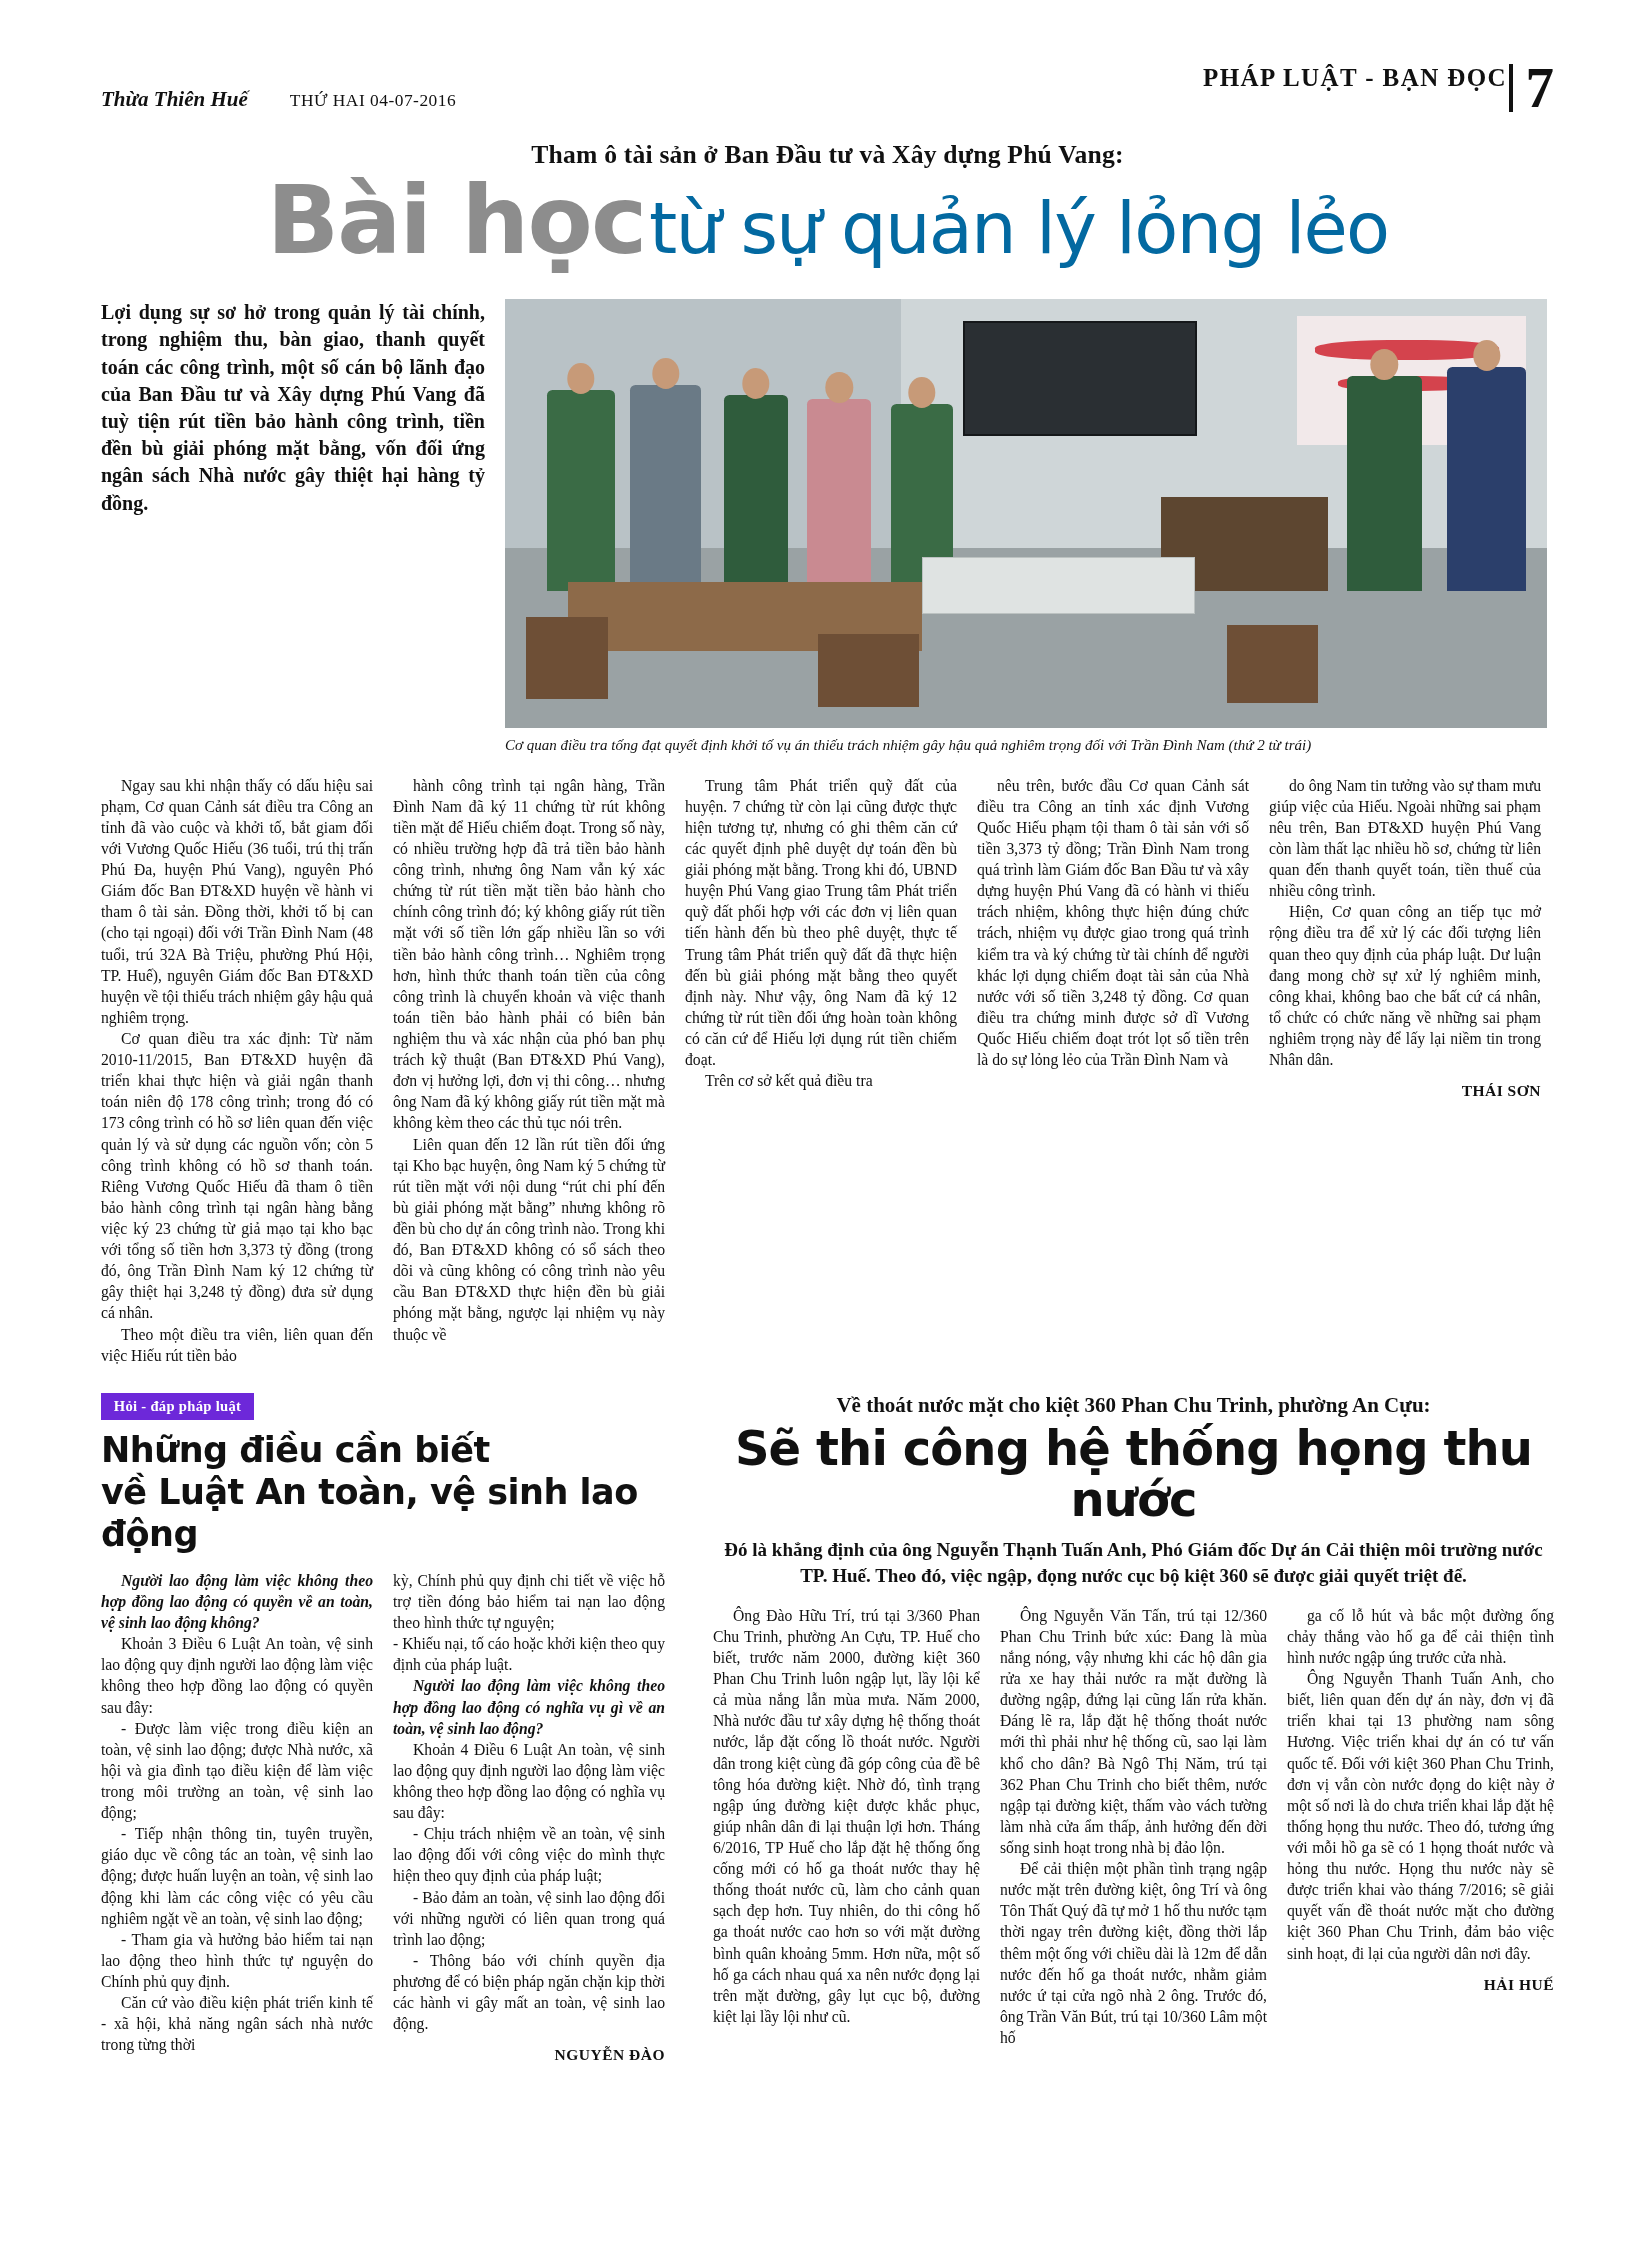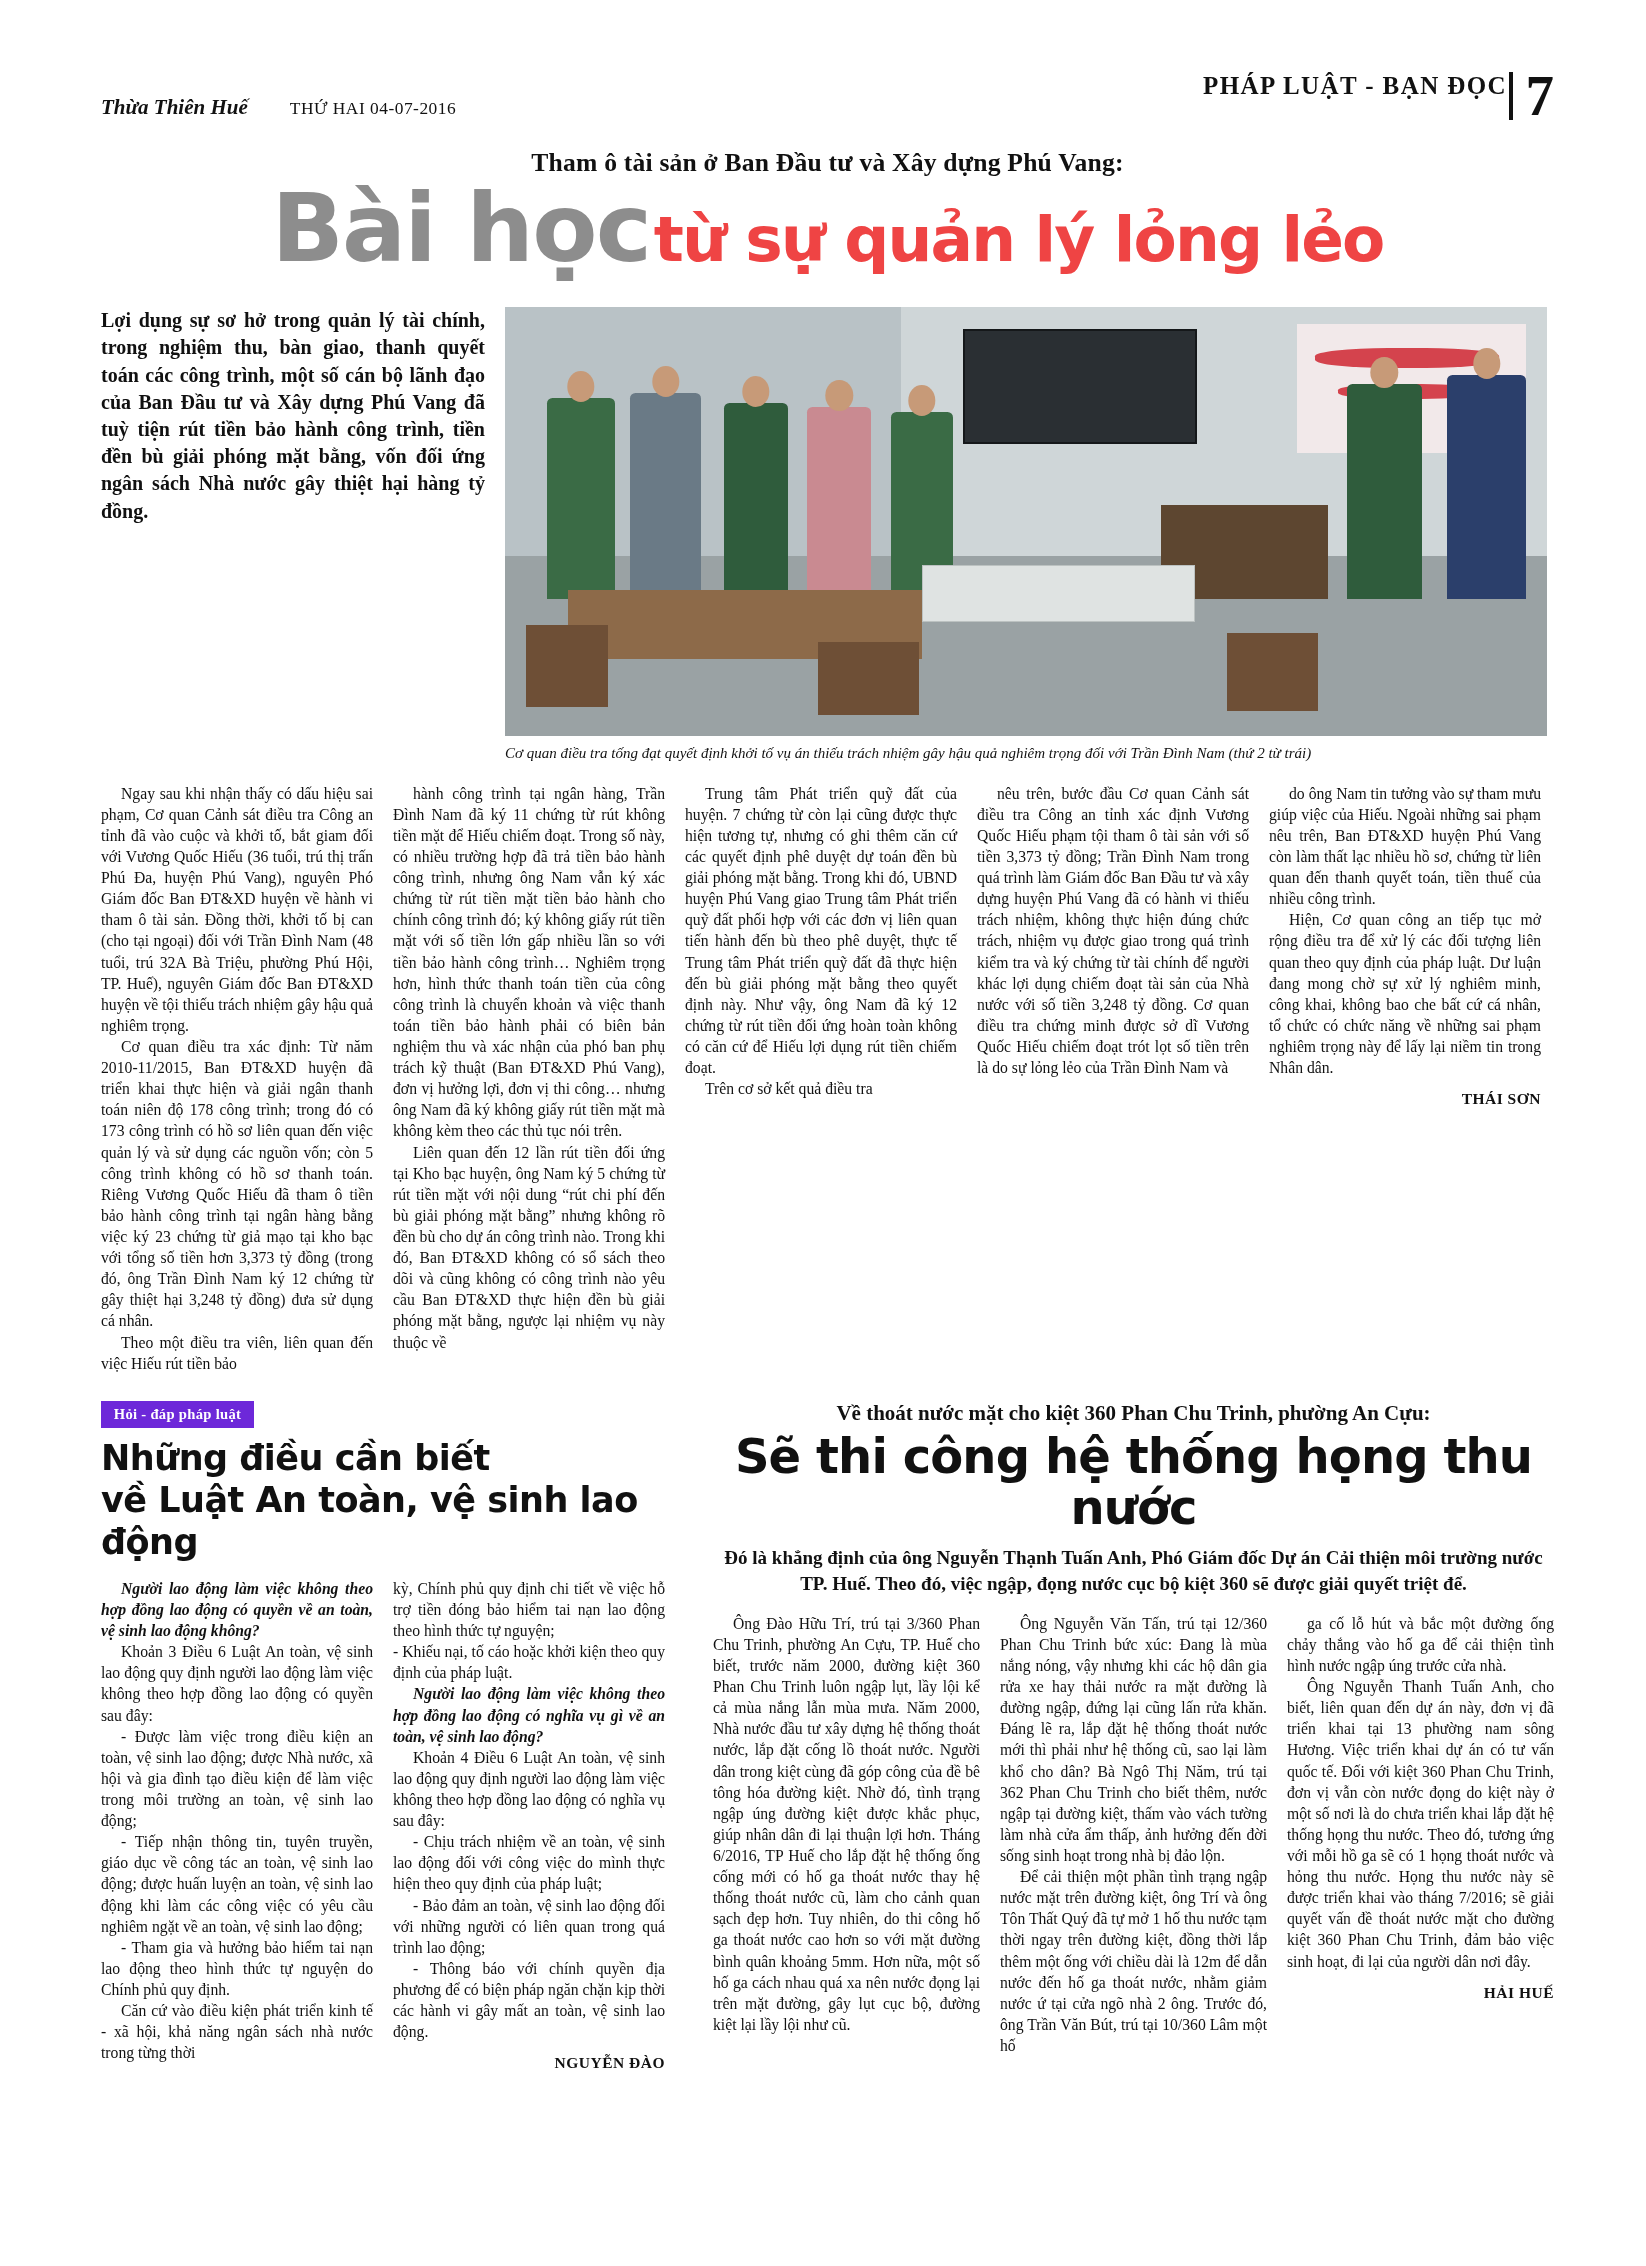--- a/index.html
+++ b/index.html
@@ -18,21 +18,21 @@
     position: absolute;
     left: 0; top: 0;
     width: 1647px;
     height: 2267px;
     padding: 0;
     box-sizing: border-box;
   }
   .inner {
     position: absolute;
     left: 101px;
-    top: 72px;
+    top: 64px;
     width: 1453px;
   }
 
   
   .masthead {
     display: flex;
     align-items: flex-end;
     justify-content: space-between;
     border-bottom: none;
     padding-bottom: 5.5px;
@@ -98,23 +98,23 @@
   }
   .hl-grey {
     font-family: "DejaVu Sans", sans-serif;
     font-weight: bold;
     font-size: 95px;
     color: #8d8d8d;
     letter-spacing: -1.8px;
   }
   .hl-black {
     font-family: "DejaVu Sans", sans-serif;
-    font-weight: bold;
-    font-size: 63px;
-    color: #ef4444;
+    font-weight: normal;
+    font-size: 72px;
+    color: #0369a1;
     letter-spacing: -1.8px;
   }
 
   
   .lead-row {
     display: flex;
     margin-top: 31px;
     gap: 20px;
   }
   .lead-text {

